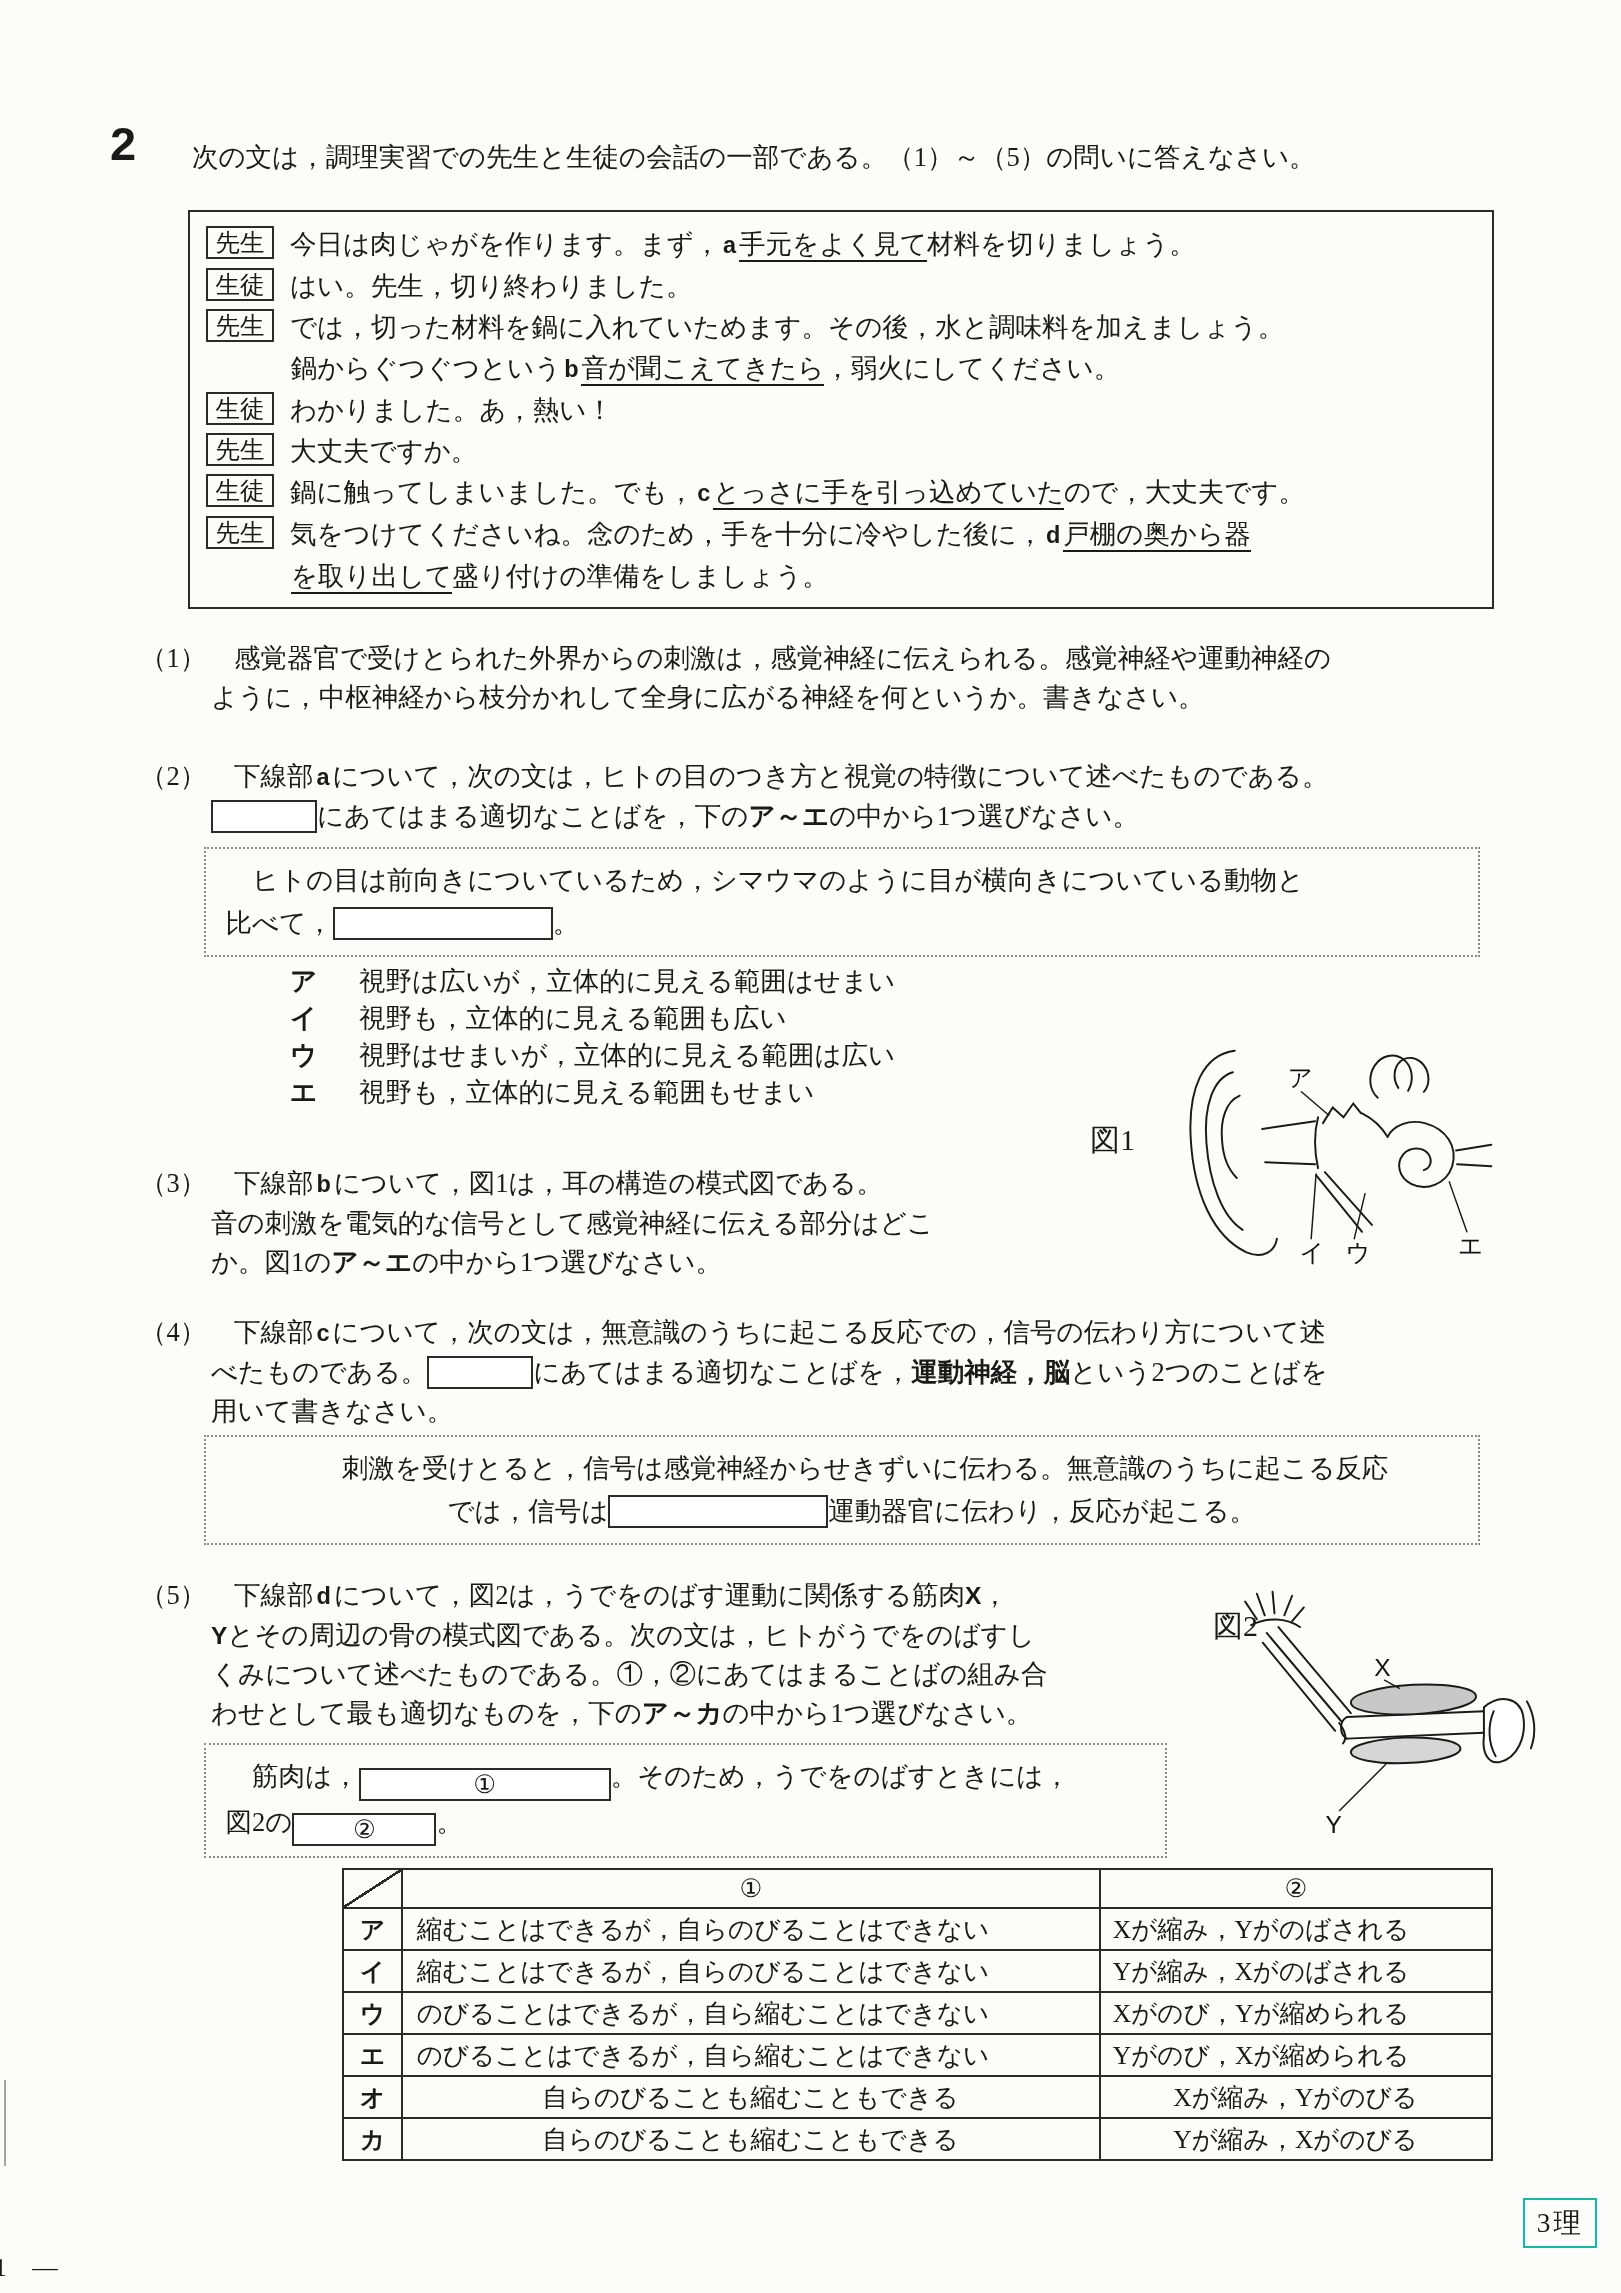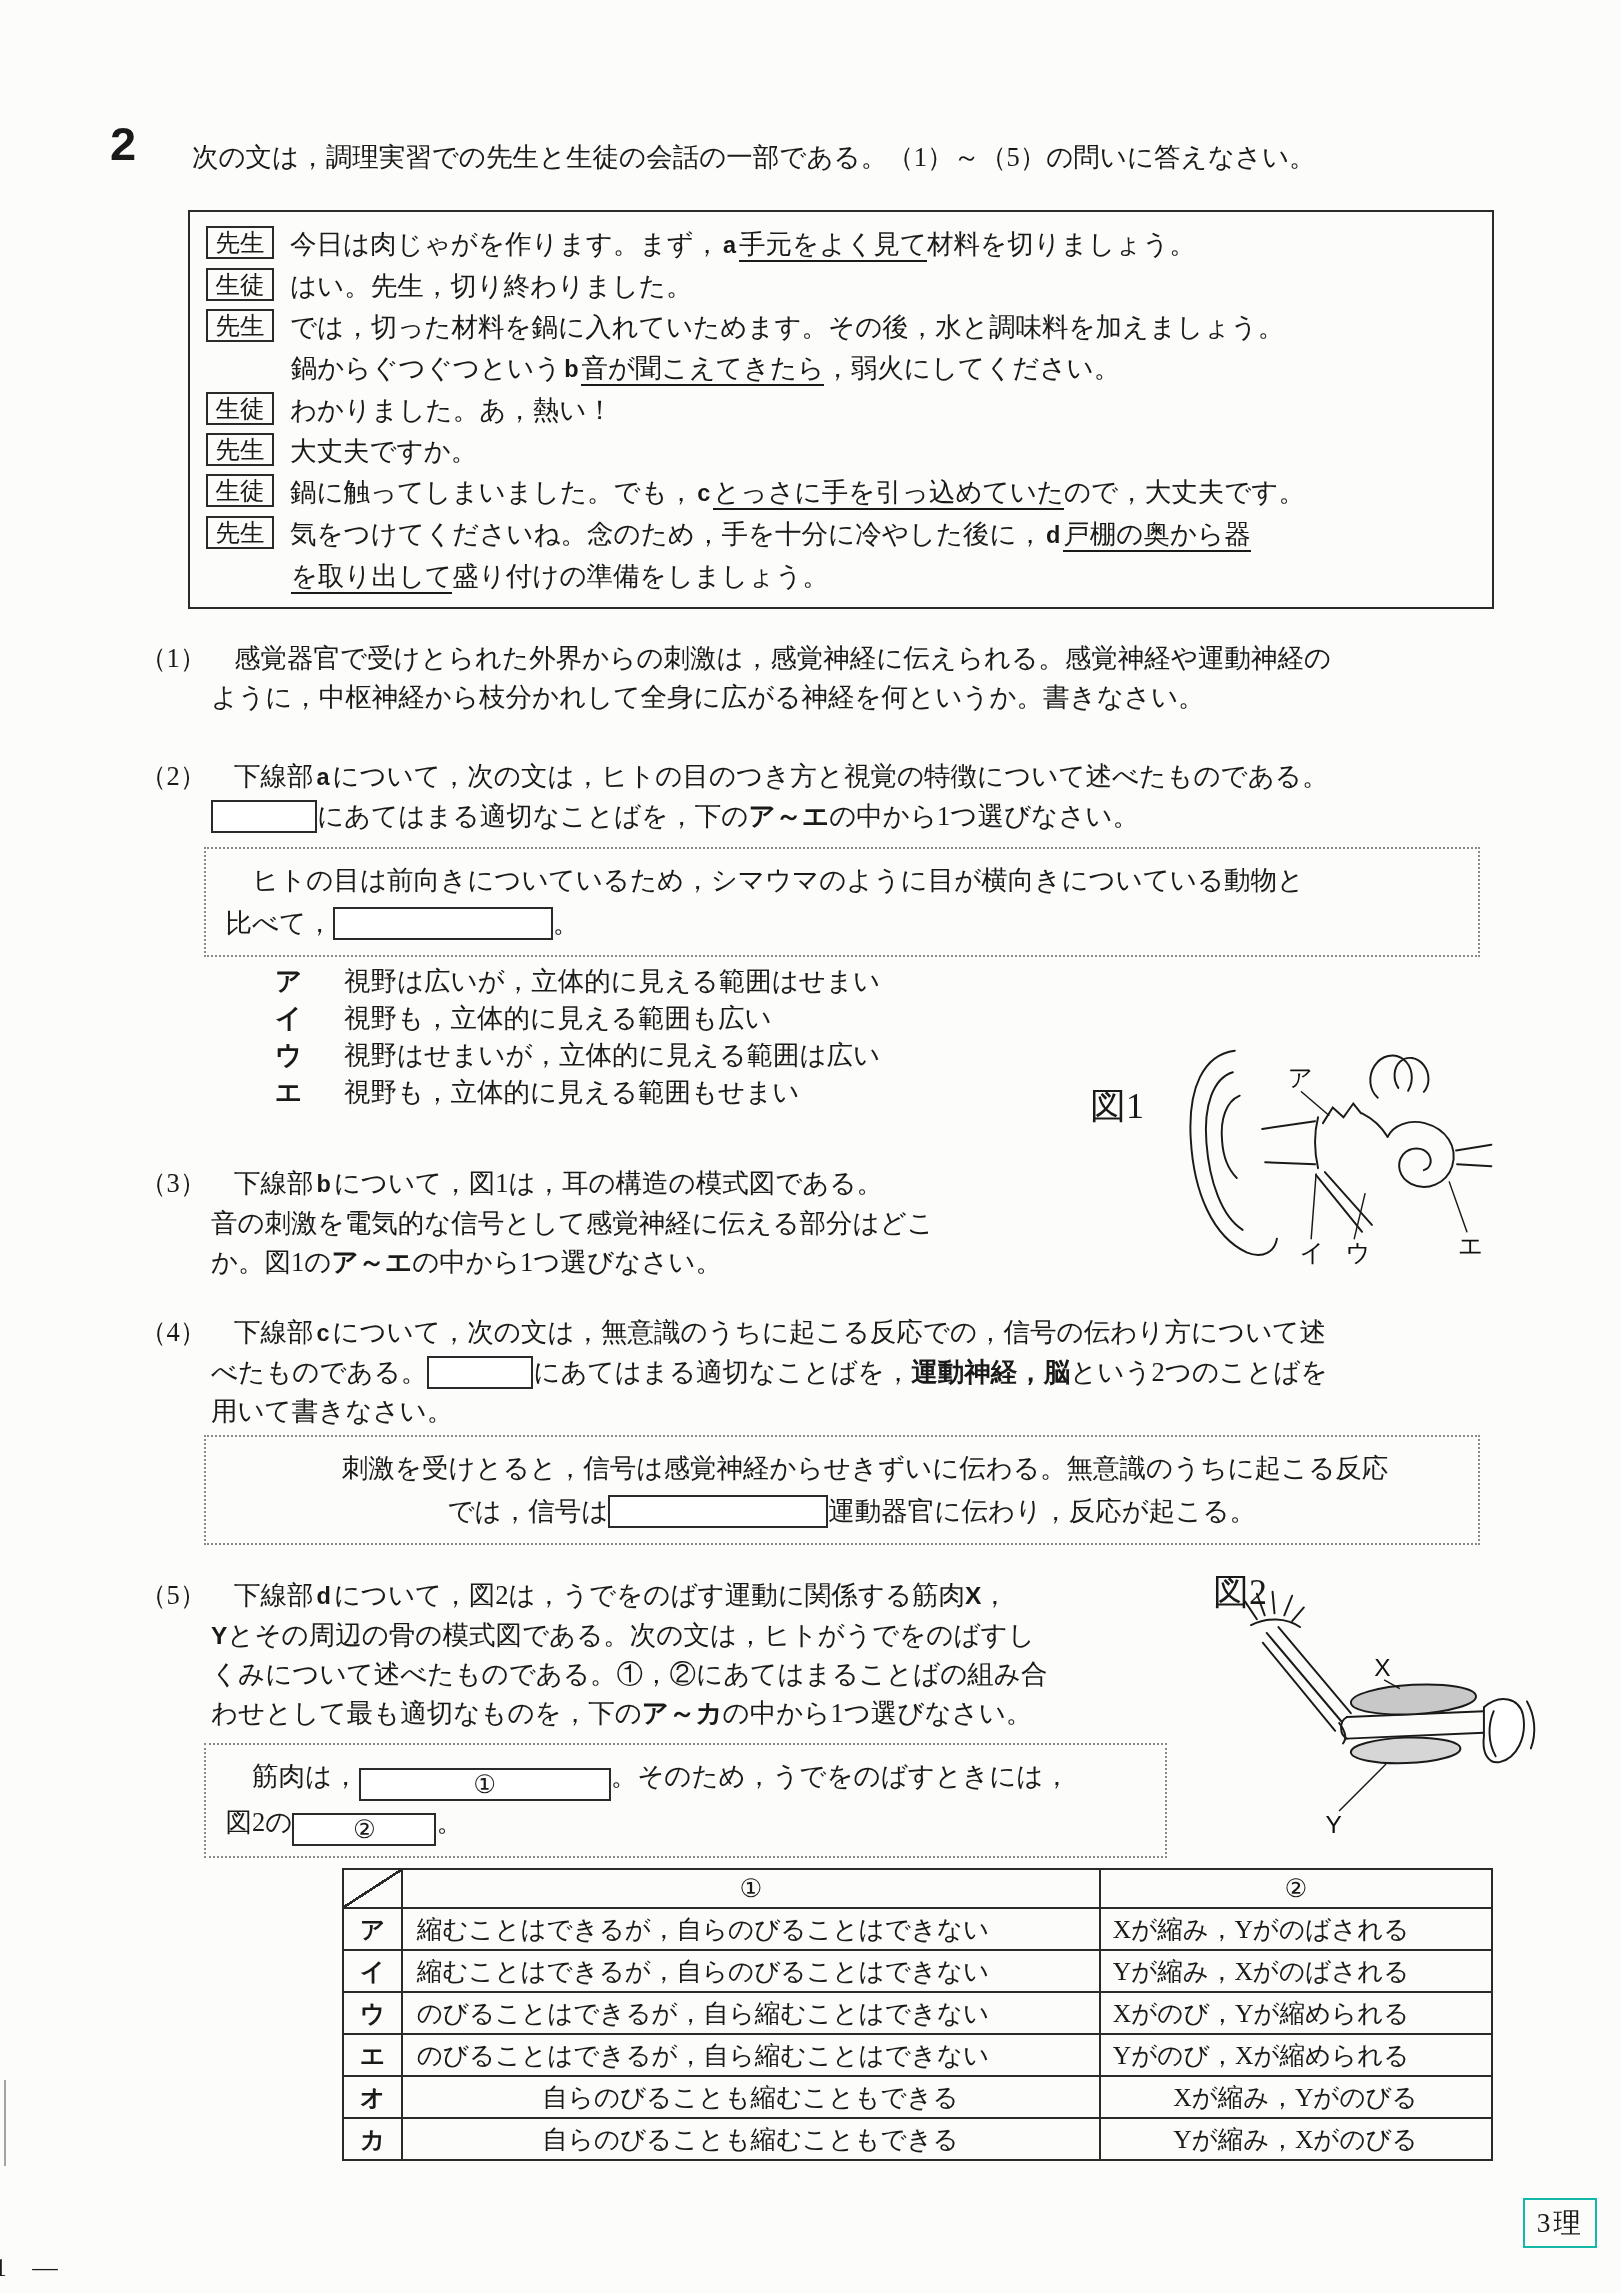--- a/index.html
+++ b/index.html
@@ -50,24 +50,24 @@
   .blank {
     display:inline-block; border:2px solid #2a2a2a; box-sizing:border-box;
     height:33px; vertical-align:-7.8px; background:#fff;
     text-align:center; line-height:29px; font-size:25.5px;
   }
   .blank.small { width:106px; }
   .blank.wide  { width:220px; }
   .blank.num1  { width:252px; }
   .blank.num2  { width:144px; }
 
-  .opts { position:absolute; left:275px; top:963px; line-height:37px; white-space:nowrap; }
+  .opts { position:absolute; left:290px; top:963px; line-height:37px; white-space:nowrap; }
   .opt-key { display:inline-block; width:69px; }
 
-  .figlabel { position:absolute; font-size:36px; }
+  .figlabel { position:absolute; font-size:30px;margin-top:38px; }
   .figsvg { position:absolute; }
 
   
   .tbl {
     position:absolute; left:342px; top:1868px;
     border-collapse:collapse; font-size:25.5px; table-layout:fixed;
   }
   .tbl td { border:2px solid #2a2a2a; height:42px; box-sizing:border-box; vertical-align:middle; }
   .tbl tr.hdr td { height:39px; text-align:center; }
   .diag {

